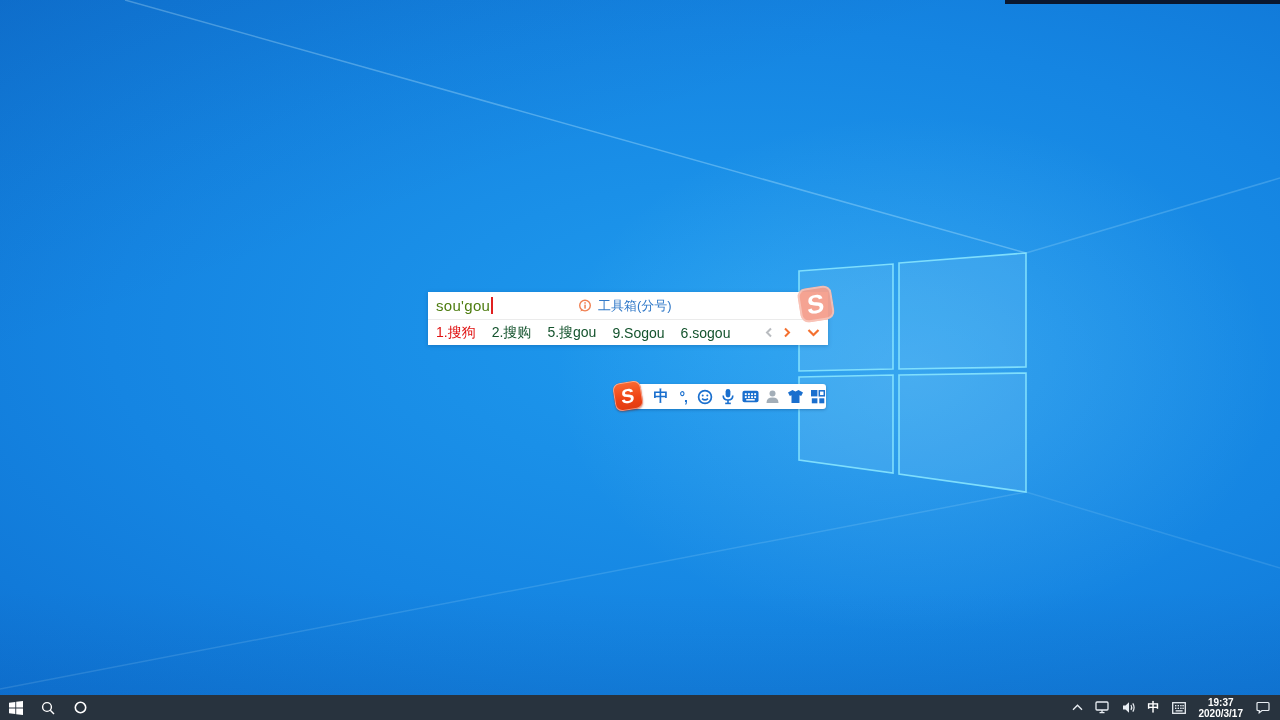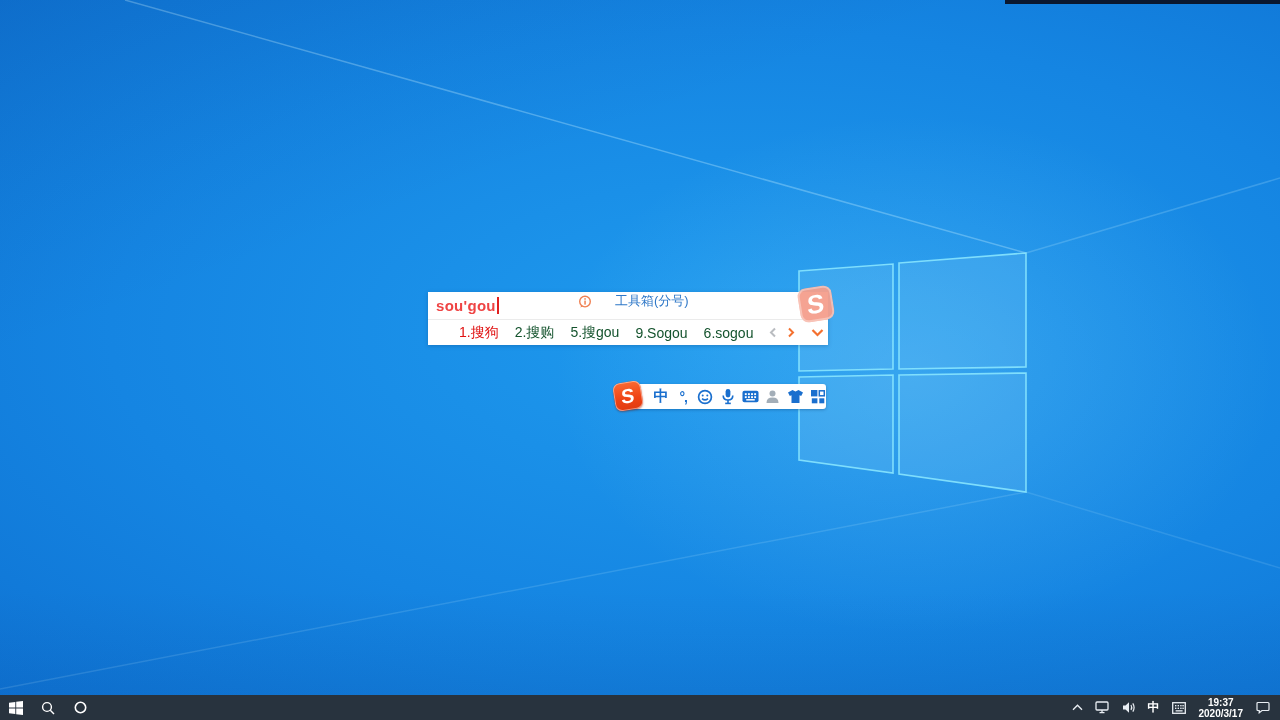--- a/index.html
+++ b/index.html
@@ -21,30 +21,30 @@
 
   
   .top-strip { position:absolute; left:1005px; top:0; width:275px; height:4px; background:#0a1830; }
 
   
   .ime-panel {
     position:absolute; left:428px; top:292px; width:400px; height:53px;
     background:#ffffff; box-shadow:0 1px 4px rgba(0,40,90,0.25);
   }
   .ime-row1 { position:relative; height:27px; display:flex; align-items:center; padding:0 8px; }
-  .composition { font-size:15px; font-weight:bold; color:#ef4444; letter-spacing:0.3px; }
+  .composition { font-size:15px; font-weight:normal; color:#4d7c0f; letter-spacing:0.3px; }
   .caret { display:inline-block; width:2px; height:17px; background:#e02020; margin-left:1px; }
-  .toolbox-hint { position:absolute; left:148px; top:0; height:27px; display:flex; gap:22px; }
+  .toolbox-hint { position:absolute; left:148px; top:0; height:27px; display:flex; align-items:center; gap:5px; }
   .toolbox-label { font-size:13px; color:#2f78c8; }
   .ime-row2 {
     height:26px; border-top:1px solid #ebebeb;
     display:flex; align-items:center; padding:0 8px; font-size:14px;
   }
   .cand { color:#14532d; margin-right:16px; white-space:nowrap; }
-  .cand.selected { color:#e01111;margin-left:23px; }
+  .cand.selected { color:#e01111; }
   .pager { margin-left:auto; display:flex; align-items:center; gap:10px; }
   .sogou-watermark {
     position:absolute; right:-5px; top:-5px; width:34px; height:34px;
     background:#f5a violet;
     background:#f59f8d; border-radius:8px; transform:rotate(-9deg);
     display:flex; align-items:center; justify-content:center; opacity:0.95;
     box-shadow:inset 0 0 0 2px rgba(255,255,255,0.35);
   }
   .sogou-watermark span {
     color:#ffffff; font-weight:bold; font-size:26px; line-height:1; transform:skewX(-6deg);

